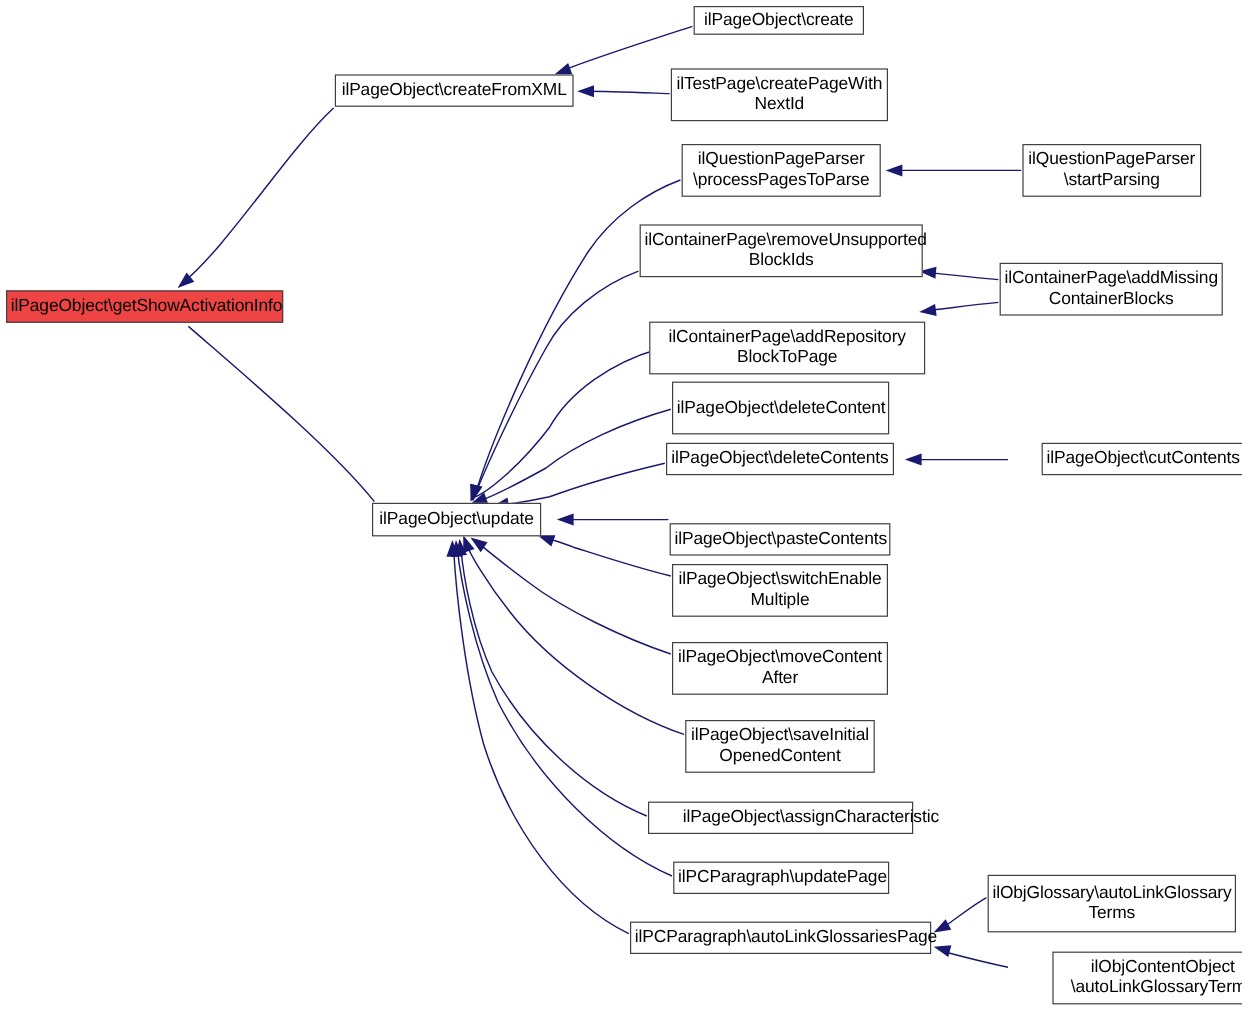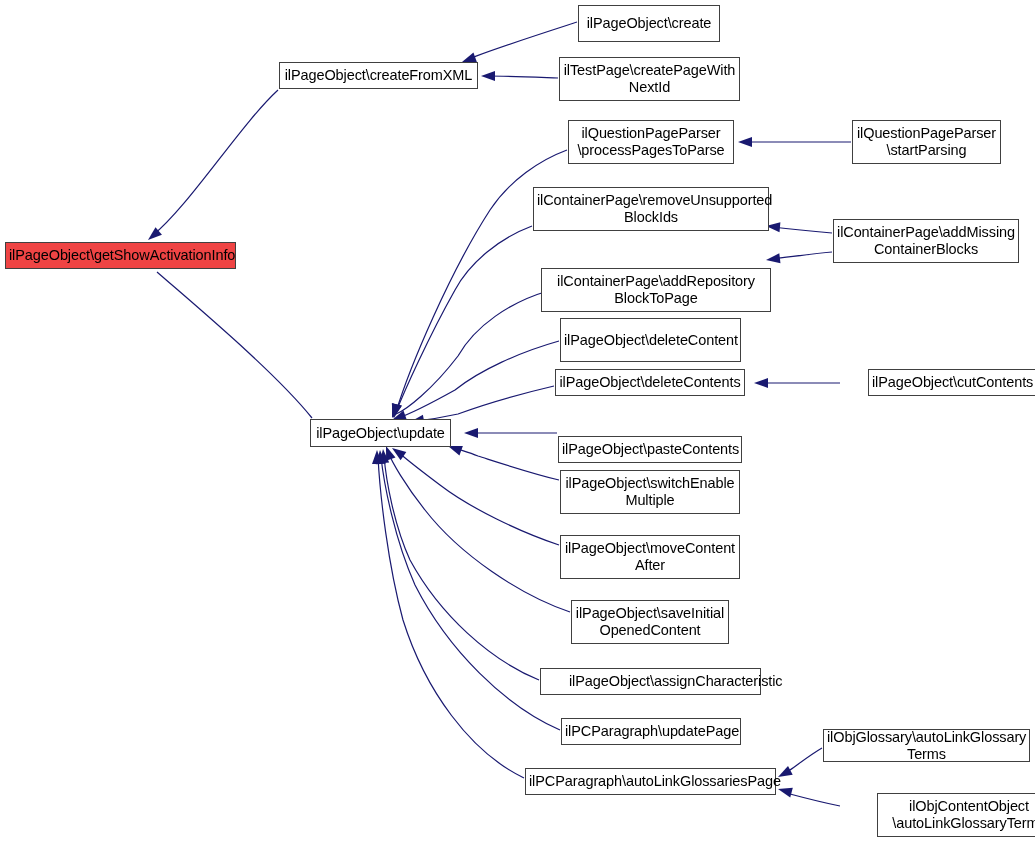--- a/index.html
+++ b/index.html
@@ -104,21 +104,21 @@
         <path d="M 822,748 C 810,755 800,763 790,770 C 788,772 786,773 784,774" fill="none" stroke="#191970" stroke-width="1.2"></path>
         <polygon points="0,0 14,-5 14,5" fill="#191970" transform="translate(778,777) rotate(-28)"></polygon>
         <path d="M 840,806 C 820,802 805,798 790,794 C 788,793 786,792 784,791" fill="none" stroke="#191970" stroke-width="1.2"></path>
         <polygon points="0,0 14,-5 14,5" fill="#191970" transform="translate(778,789) rotate(15)"></polygon>
       </g>
   </svg>
 
   <div id="nodes-layer">
       <div class="node-box highlight" style="left: 5px; top: 242px; width: 231px; height: 27px;"><span class="node-label">ilPageObject\getShowActivationInfo</span></div>
       <div class="node-box" style="left: 279px; top: 62px; width: 199px; height: 27px;"><span class="node-label">ilPageObject\createFromXML</span></div>
-      <div class="node-box" style="left: 578px; top: 5px; width: 142px; height: 37px;"><span class="node-label">ilPageObject\create</span></div>
+      <div class="node-box" style="left: 578px; top: 5px; width: 142px; height: 24px;"><span class="node-label">ilPageObject\create</span></div>
       <div class="node-box" style="left: 559px; top: 57px; width: 181px; height: 44px;"><span class="node-label">ilTestPage\createPageWith
 NextId</span></div>
       <div class="node-box" style="left: 310px; top: 419px; width: 141px; height: 28px;"><span class="node-label">ilPageObject\update</span></div>
       <div class="node-box" style="left: 568px; top: 120px; width: 166px; height: 44px;"><span class="node-label">ilQuestionPageParser
 \processPagesToParse</span></div>
       <div class="node-box" style="left: 852px; top: 120px; width: 149px; height: 44px;"><span class="node-label">ilQuestionPageParser
 \startParsing</span></div>
       <div class="node-box" style="left: 533px; top: 187px; width: 236px; height: 44px;"><span class="node-label">ilContainerPage\removeUnsupported
 BlockIds</span></div>
       <div class="node-box" style="left: 833px; top: 219px; width: 186px; height: 44px;"><span class="node-label">ilContainerPage\addMissing
@@ -131,19 +131,19 @@
       <div class="node-box" style="left: 558px; top: 420px; width: 184px; height: 27px; margin-top: 16px;"><span class="node-label">ilPageObject\pasteContents</span></div>
       <div class="node-box" style="left: 560px; top: 470px; width: 180px; height: 44px;"><span class="node-label">ilPageObject\switchEnable
 Multiple</span></div>
       <div class="node-box" style="left: 560px; top: 535px; width: 180px; height: 44px;"><span class="node-label">ilPageObject\moveContent
 After</span></div>
       <div class="node-box" style="left: 571px; top: 600px; width: 158px; height: 44px;"><span class="node-label">ilPageObject\saveInitial
 OpenedContent</span></div>
       <div class="node-box" style="left: 540px; top: 668px; width: 221px; height: 27px; padding-left: 28px;"><span class="node-label">ilPageObject\assignCharacteristic</span></div>
       <div class="node-box" style="left: 561px; top: 718px; width: 180px; height: 27px;"><span class="node-label">ilPCParagraph\updatePage</span></div>
       <div class="node-box" style="left: 525px; top: 768px; width: 251px; height: 27px;"><span class="node-label">ilPCParagraph\autoLinkGlossariesPage</span></div>
-      <div class="node-box" style="left: 823px; top: 729px; width: 207px; height: 33px;"><span class="node-label">ilObjGlossary\autoLinkGlossary
+      <div class="node-box" style="left: 823px; top: 729px; width: 207px; height: 48px;"><span class="node-label">ilObjGlossary\autoLinkGlossary
 Terms</span></div>
       <div class="node-box align-left" style="left: 841px; top: 793px; width: 180px; height: 44px;"><span class="node-label">ilObjContentObject
 \autoLinkGlossaryTerms</span></div>
     </div>
 
 </div>
 
 </body></html>

